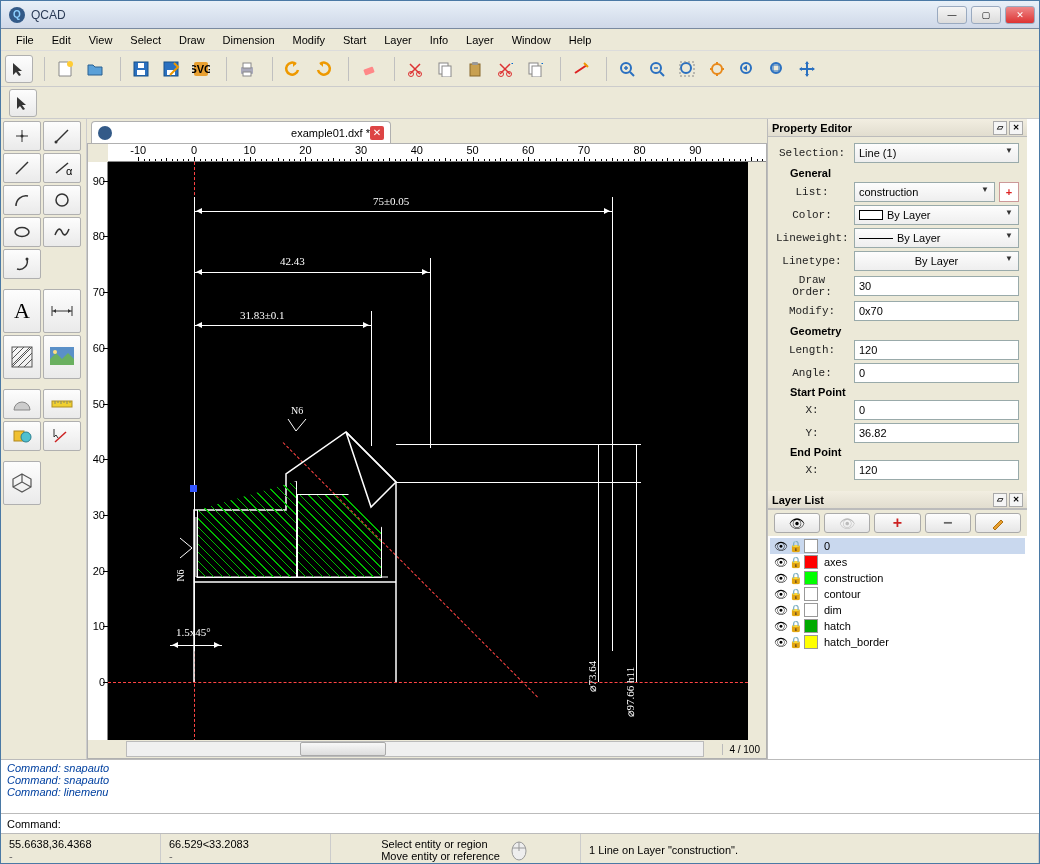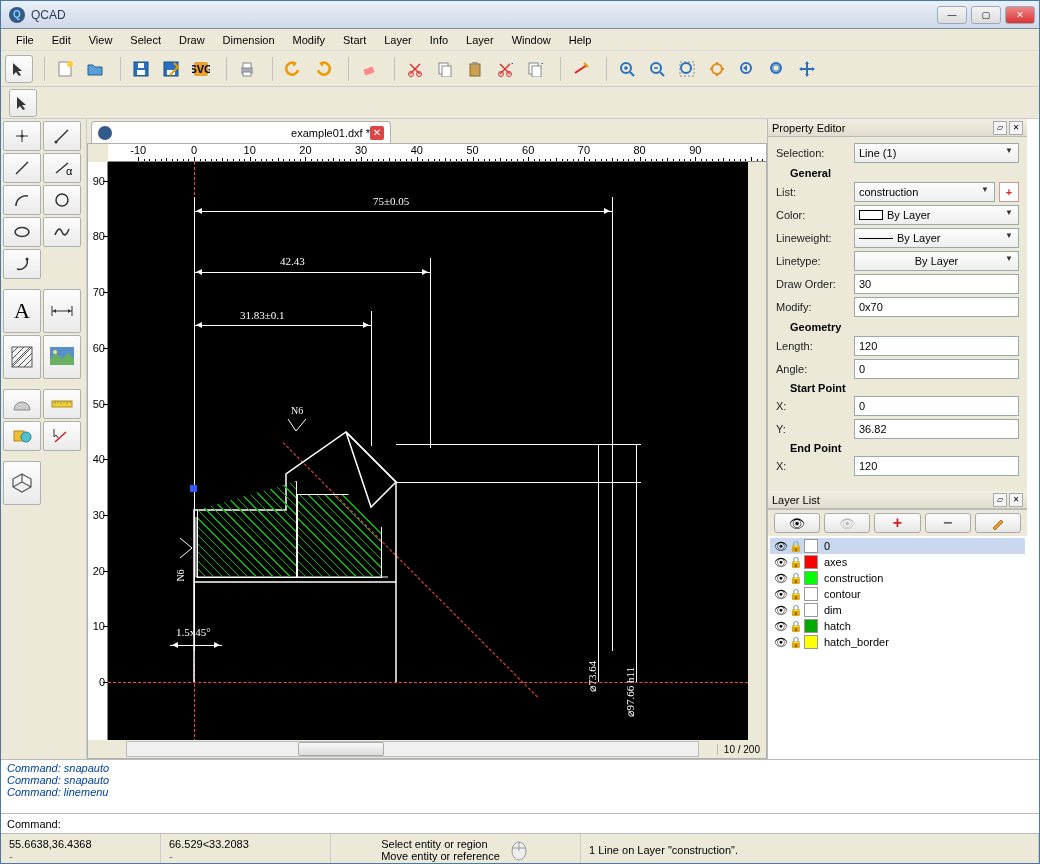--- a/index.html
+++ b/index.html
@@ -56,27 +56,27 @@
   
   
   .hscroll-row { height: 18px; display: flex; align-items: center; background: #ece9d8; }
   .hscroll-row .track { flex: 1; height: 16px; background: #f0f0f0; border: 1px solid #bbb; margin: 0 18px 0 38px; position: relative; }
   .hscroll-row .thumb { position: absolute; left: 30%; width: 15%; height: 100%; background: linear-gradient(#f8f8f8,#ddd); border: 1px solid #aaa; border-radius: 2px; }
   .hscroll-row .coord-box { font-size: 10px; padding: 0 6px; border-left: 1px solid #bbb; }
   .vscroll { width: 18px; background: #ece9d8; }
   
   
   .right-col { width: 260px; background: #ece9d8; border-left: 1px solid #bbb; display: flex; flex-direction: column; }
-  .panel-header { height: 18px; background: linear-gradient(#f2eee1,#e1ddcf); border-bottom: 1px solid #bbb; display: flex; align-items: center; padding: 0 4px; font-size: 11px; }
+  .panel-header { height: 18px; background: linear-gradient(#f2eee1,#e1ddcf); border-bottom: 1px solid #bbb; display: flex; align-items: center; padding: 0 4px; font-size: 11px; font-weight: bold; }
   .panel-header .title { flex: 1; }
   .panel-header .dock-btn { width: 14px; height: 14px; margin-left: 2px; border: 1px solid #aaa; background: #f5f5f5; display: inline-flex; align-items: center; justify-content: center; font-size: 8px; cursor: pointer; }
   
   .prop-panel { flex: 1; overflow: auto; padding: 6px 8px; background: #ece9d8; }
   .prop-row { display: flex; align-items: center; margin-bottom: 3px; }
-  .prop-row .lbl { width: 78px; text-align: left; padding-right: 6px; color: #222; }
+  .prop-row .lbl { width: 78px; text-align: center; padding-right: 6px; color: #222; font-family: Liberation Mono, monospace; }
   .prop-row .ctl { flex: 1; }
   .propsel, .propinp { width: 100%; height: 20px; border: 1px solid #9aa; background: #fff; padding: 0 4px; font-size: 11px; }
   .propsel { appearance: none; background: linear-gradient(#fdfdfd,#eee); position: relative; }
   .propsel-wrap { position: relative; display: block; }
   .propsel-wrap::after { content: '▼'; position: absolute; right: 6px; top: 3px; font-size: 8px; color: #333; pointer-events: none; }
   .addbtn { width: 20px; height: 20px; margin-left: 4px; background: #fff; border: 1px solid #c99; color: #d22; font-weight: bold; display: inline-flex; align-items: center; justify-content: center; cursor: pointer; }
   .group-head { font-weight: bold; margin: 4px 0 3px; padding-left: 14px; }
   .subgroup-head { font-weight: bold; margin: 2px 0 2px 14px; }
   
   .layer-panel { height: 250px; display: flex; flex-direction: column; border-top: 1px solid #bbb; }
@@ -639,21 +639,21 @@
           <div class="ctext" style="left:516px; top:555px; transform:rotate(-90deg); transform-origin:left top;">⌀97.66 h11</div>
 
           <div class="selpt" style="left:82px; top:323px;"></div>
         </div>
         <div class="vscroll"></div>
       </div>
       <div class="hscroll-row">
         <div class="track">
             <div class="thumb"></div>
           </div>
-        <div class="coord-box">10 / 200</div>
+        <div class="coord-box">4 / 100</div>
       </div>
     </div>
   </div>
 
   <div class="right-col">
 
     <div class="panel-header">
       <span class="title">Property Editor</span>
       <span class="dock-btn">▱</span>
       <span class="dock-btn">✕</span>

